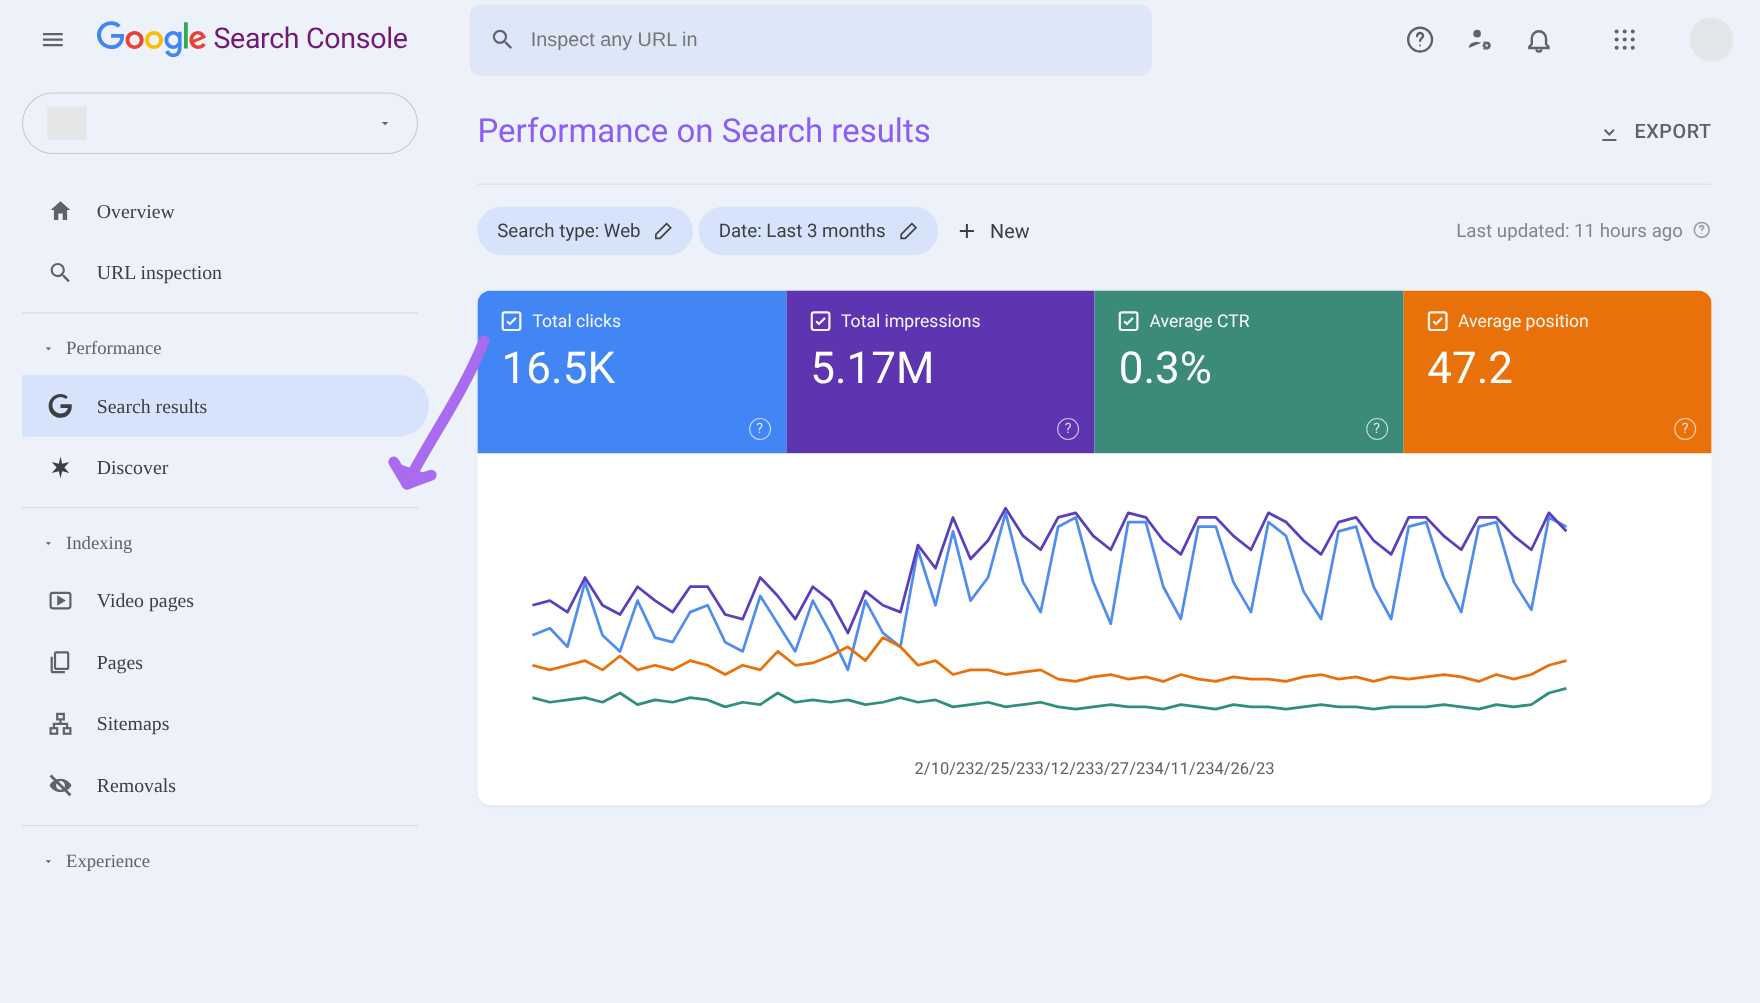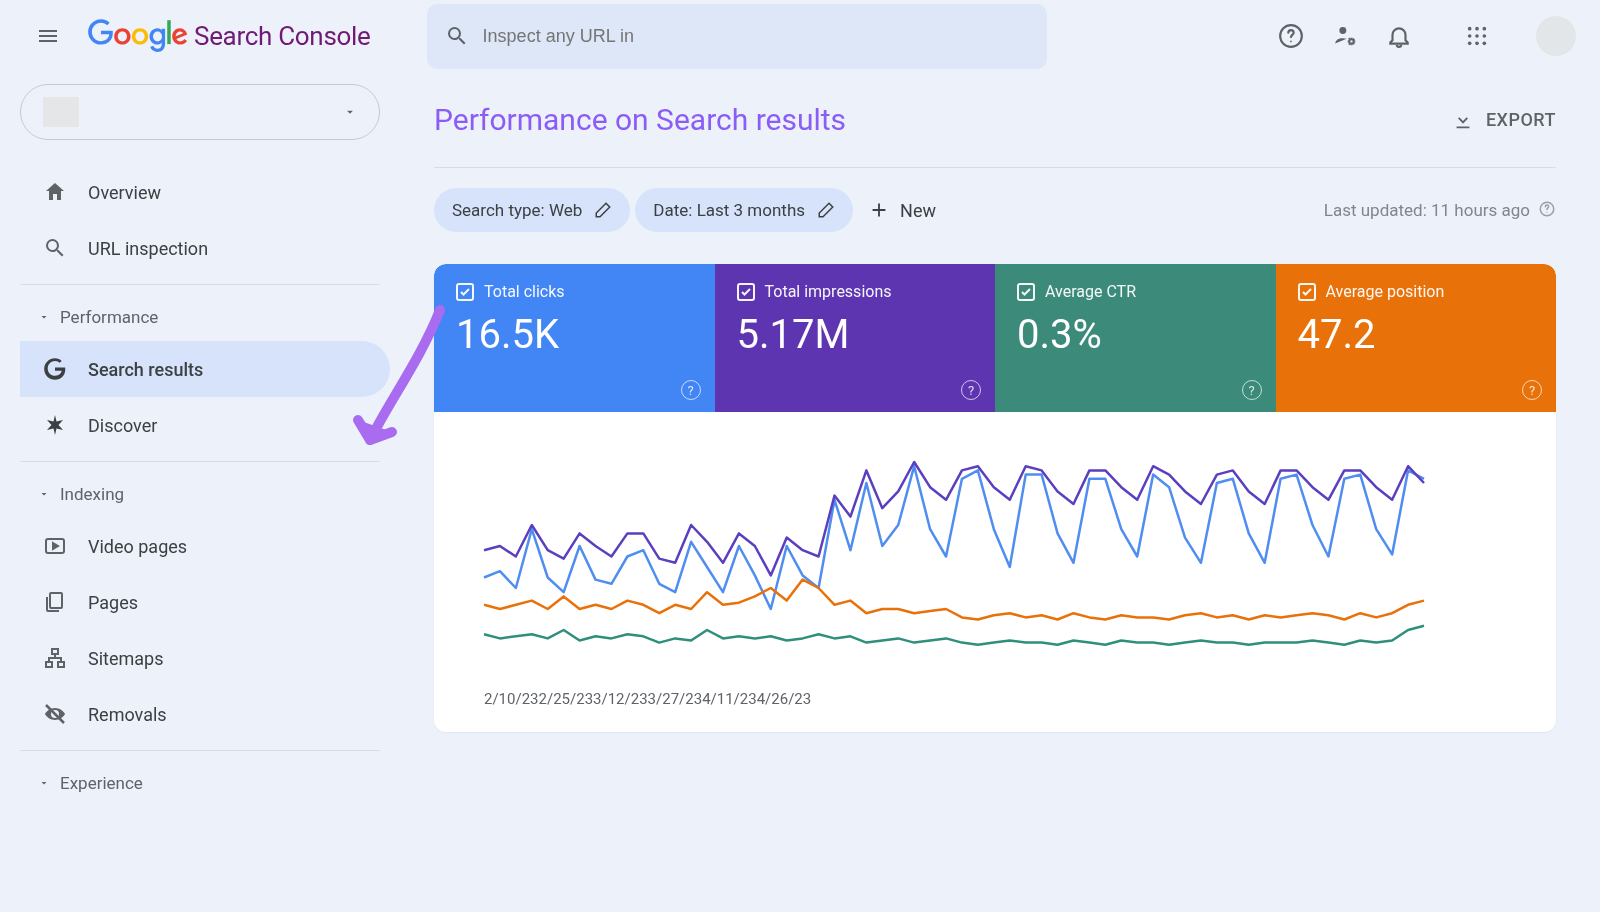--- a/index.html
+++ b/index.html
@@ -38,21 +38,21 @@
 .search-bar input {
   border: none; background: transparent; outline: none;
   font-size: 18px; color: #5f6368; flex: 1;
 }
 .header-spacer { flex: 1; }
 .header-icons { display: flex; align-items: center; gap: 28px; }
 .hicon { width: 26px; height: 26px; color: #5f6368; display:flex; align-items:center; justify-content:center; cursor:pointer; }
 .avatar { width: 40px; height: 40px; border-radius: 50%; background: #e3e6e8; margin-left: 18px; cursor:pointer; }
 
 .body { display: flex; height: calc(912px - 72px); }
-.sidebar { width: 390px; padding: 12px 0 0 20px; }
+.sidebar { width: 390px; padding: 12px 0 0 20px; font-family: Liberation Serif, serif; }
 .property-selector {
   width: 360px; height: 56px;
   border: 1.5px solid #c6cace;
   border-radius: 28px;
   display: flex; align-items: center;
   padding: 0 22px;
   margin-bottom: 24px;
   cursor: pointer;
   justify-content: space-between;
 }
@@ -107,21 +107,21 @@
   width:18px; height:18px; border:2px solid #fff; border-radius:3px;
   display:flex; align-items:center; justify-content:center;
 }
 .metric-value { font-size:40px; font-weight:400; }
 .metric-help {
   position:absolute; bottom:12px; right:14px;
   width:20px; height:20px; border:1.5px solid rgba(255,255,255,0.7); border-radius:50%;
   display:flex; align-items:center; justify-content:center; font-size:13px; color:rgba(255,255,255,0.8);
 }
 .chart-area { padding: 40px 40px 20px 40px; }
-.x-axis { display:flex; justify-content:flex-start; padding: 8px 10px 4px 10px; }
+.x-axis { display:flex; justify-content:center; padding: 8px 10px 4px 10px; }
 .x-tick { font-size:15px; color:#5f6368; }
 
 .arrow-annot { position:absolute; left:350px; top:300px; pointer-events:none; }
 
 svg { display:block; }
 </style>
 </head>
 <body>
 
 <div class="header">

